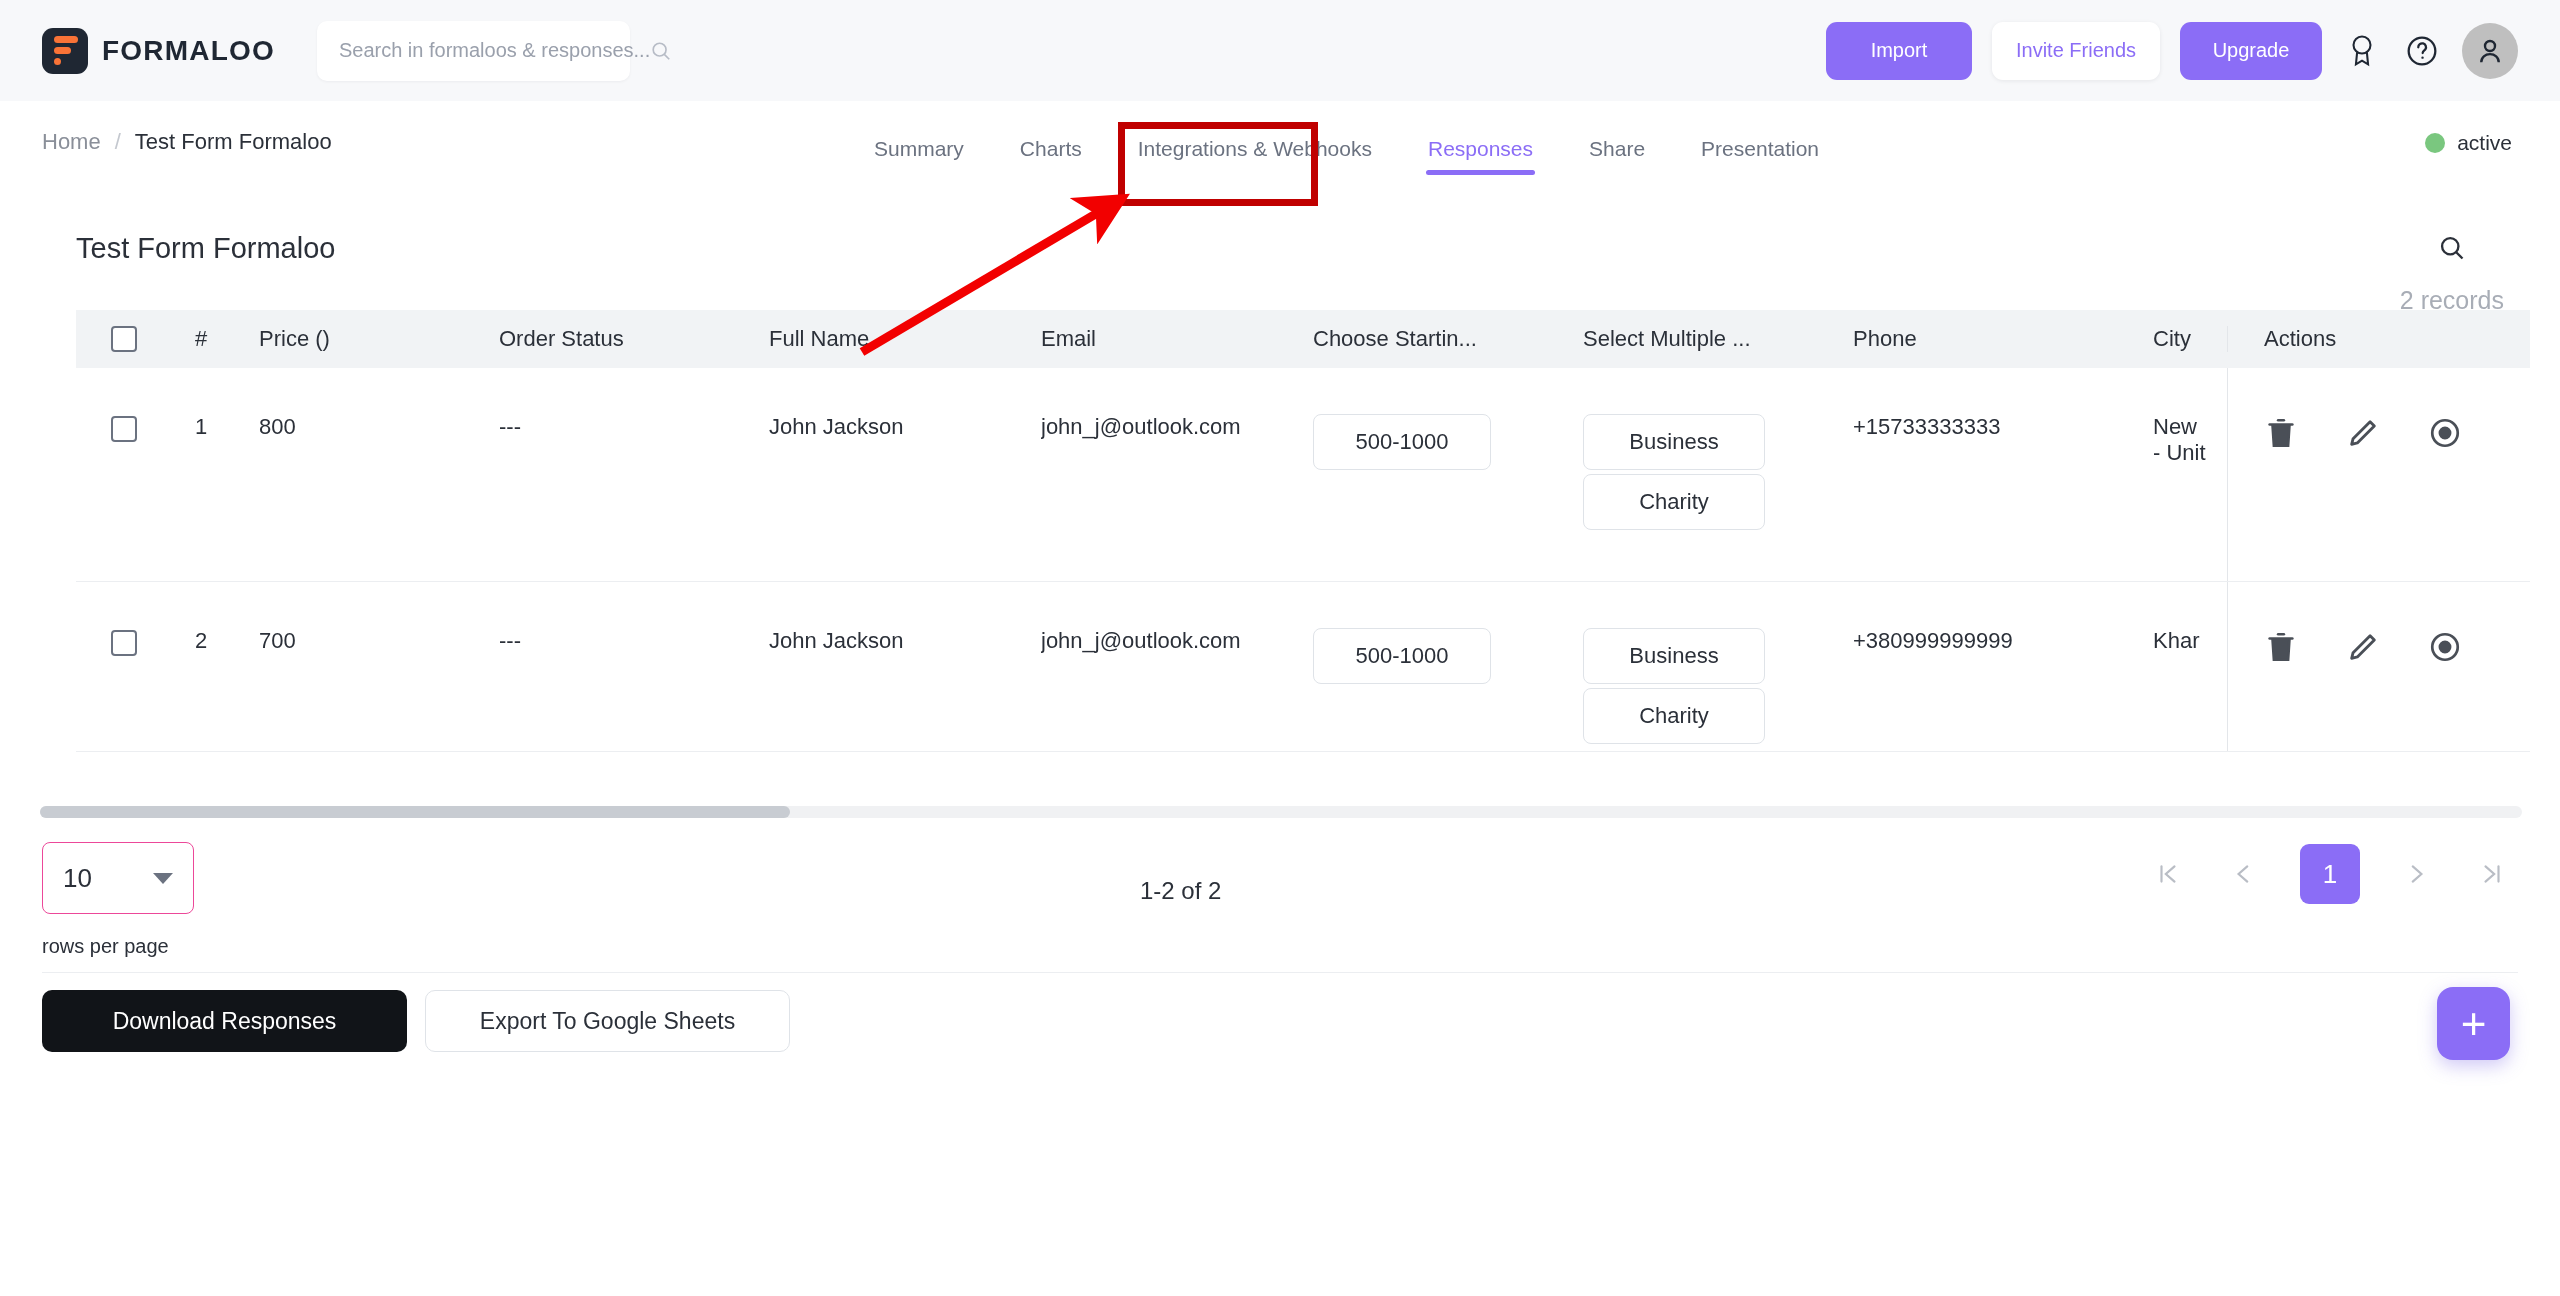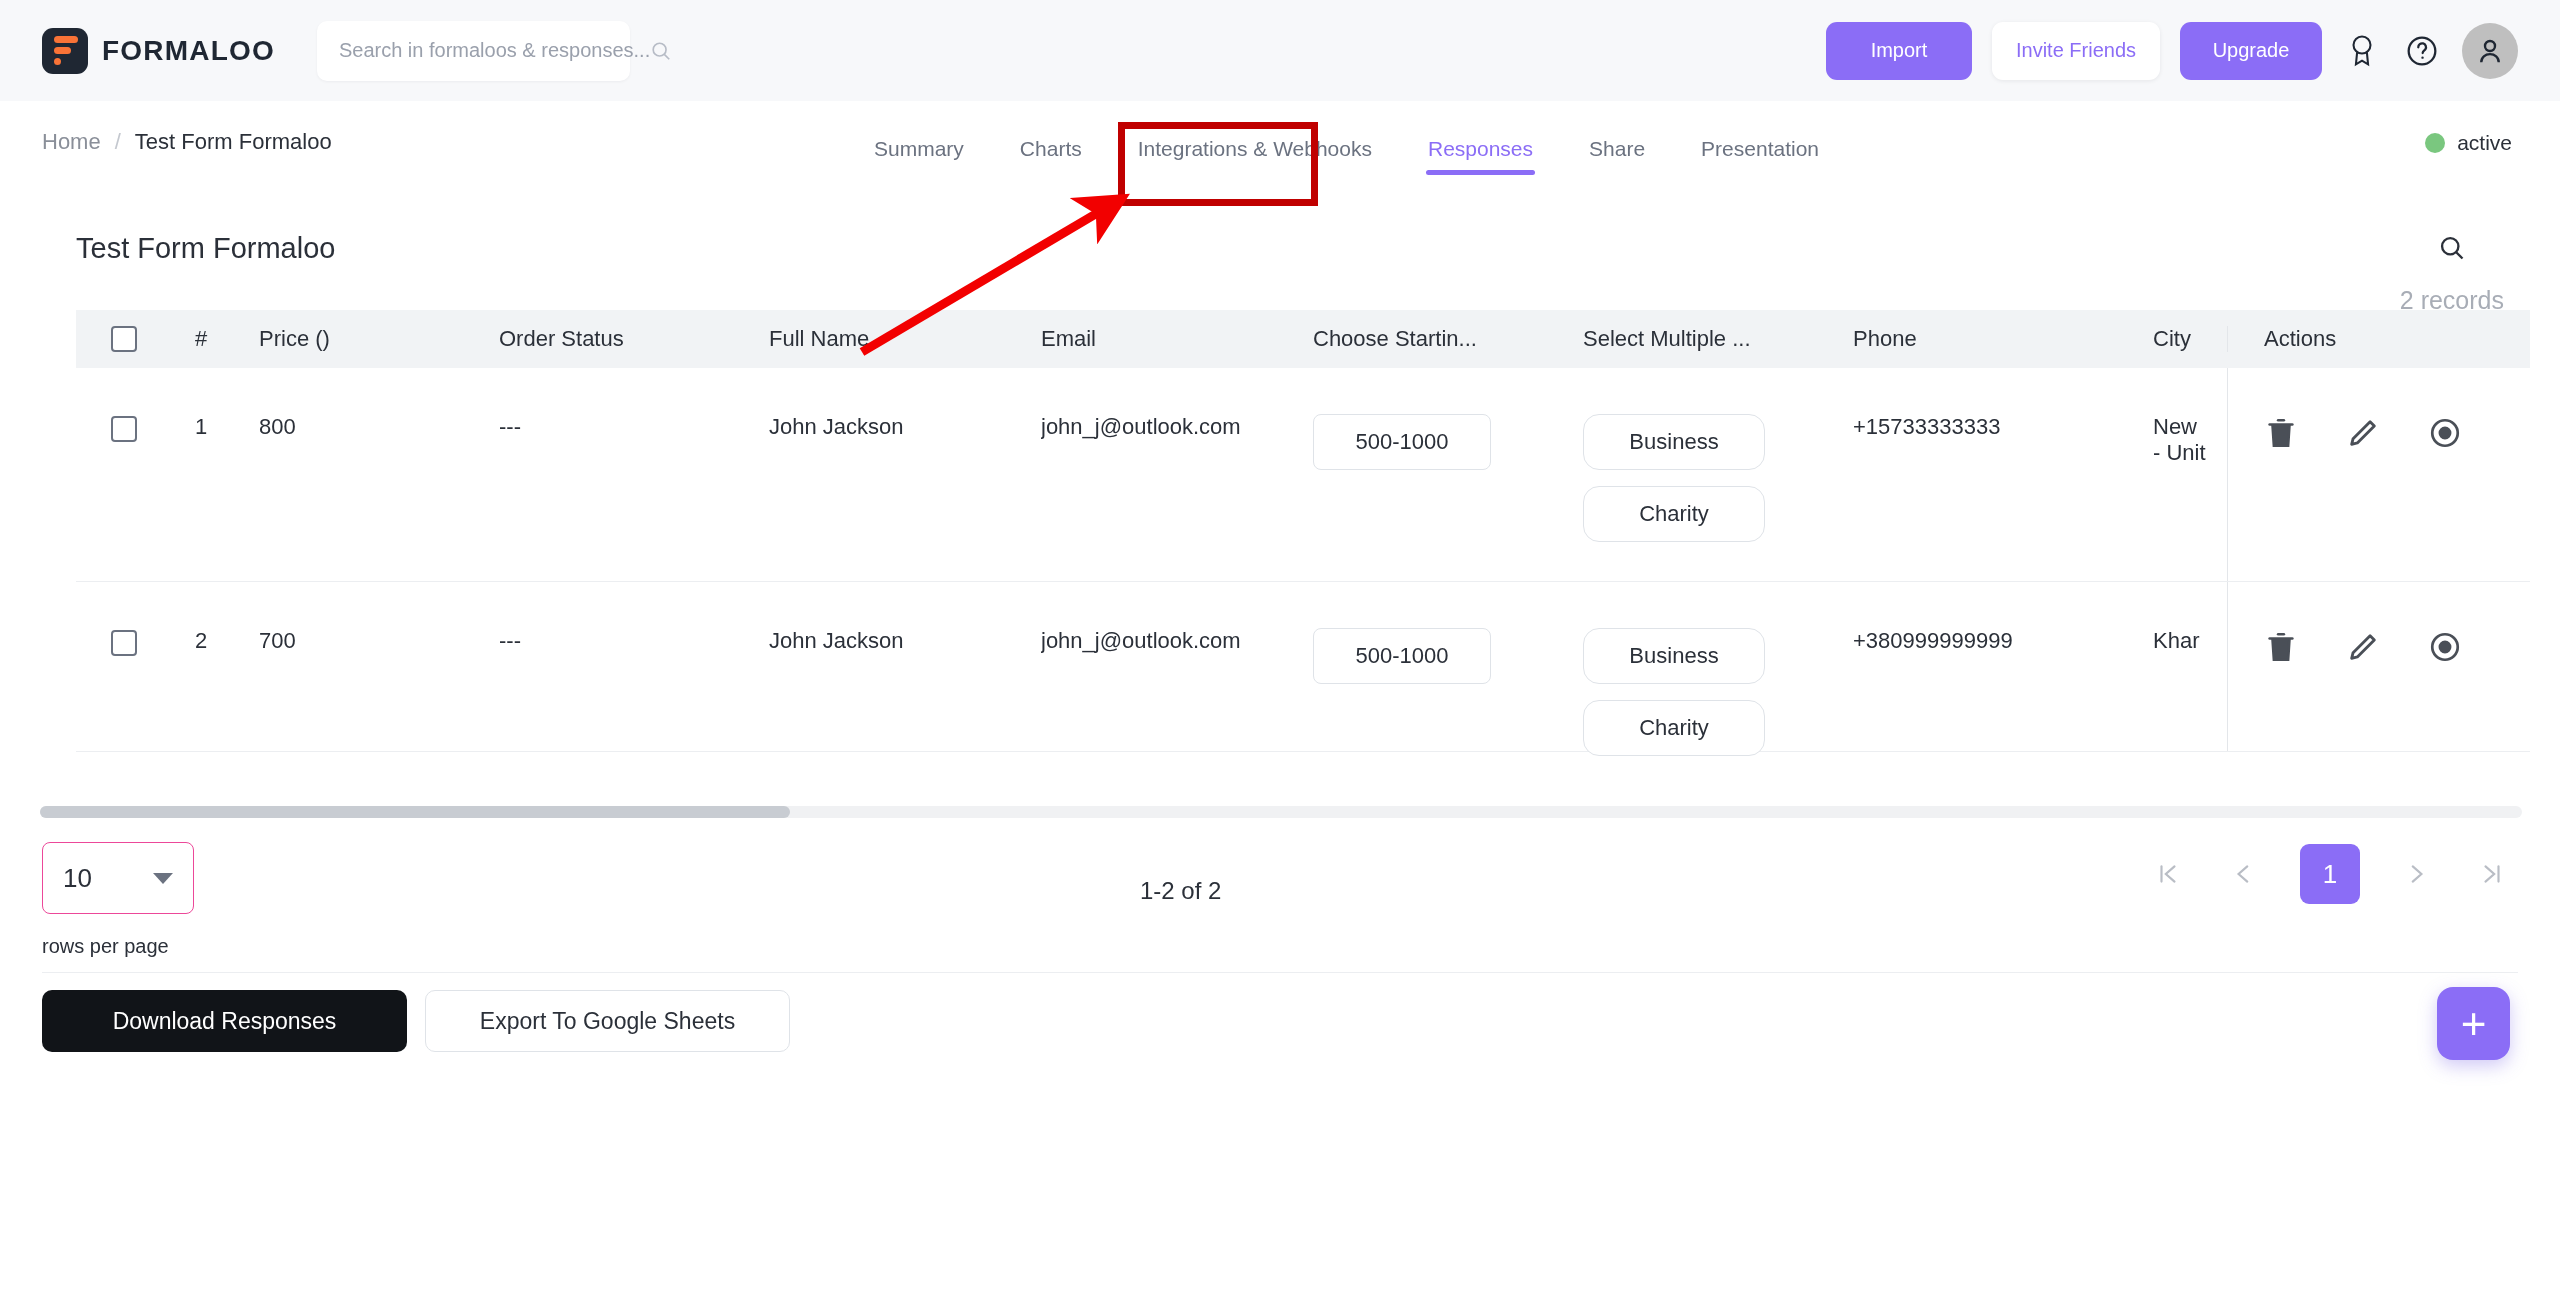--- a/index.html
+++ b/index.html
@@ -137,23 +137,23 @@
   .thead .c-num { padding-left: 24px; }
   .thead .c-price { padding-left: 0; }
 
   .trow .cell { padding-top: 46px; }
   .trow .c-num { padding-left: 24px; }
 
   .pill {
     display: inline-flex; align-items: center; justify-content: center;
     min-width: 178px; height: 56px; padding: 0 20px;
     border: 1px solid #dfe3e8; border-radius: 8px; background: #fff;
-    font-size: 22px; color: #2b3039; margin-bottom: 16px;
-  }
-  .pill.narrow { min-width: 182px; border-radius: 16px; }
+    font-size: 22px; color: #2b3039; margin-bottom: 4px;
+  }
+  .pill.narrow { min-width: 182px; }
   .pills { display: flex; flex-direction: column; align-items: flex-start; }
 
   .c-act-inner { display: flex; align-items: center; gap: 48px; padding-left: 36px; padding-top: 48px; }
   .act-ico { width: 34px; height: 34px; cursor: pointer; }
 
   
   .hscroll {
     position: absolute; left: 40px; top: 806px; width: 2482px; height: 12px;
     background: #f0f1f3; border-radius: 6px;
   }

